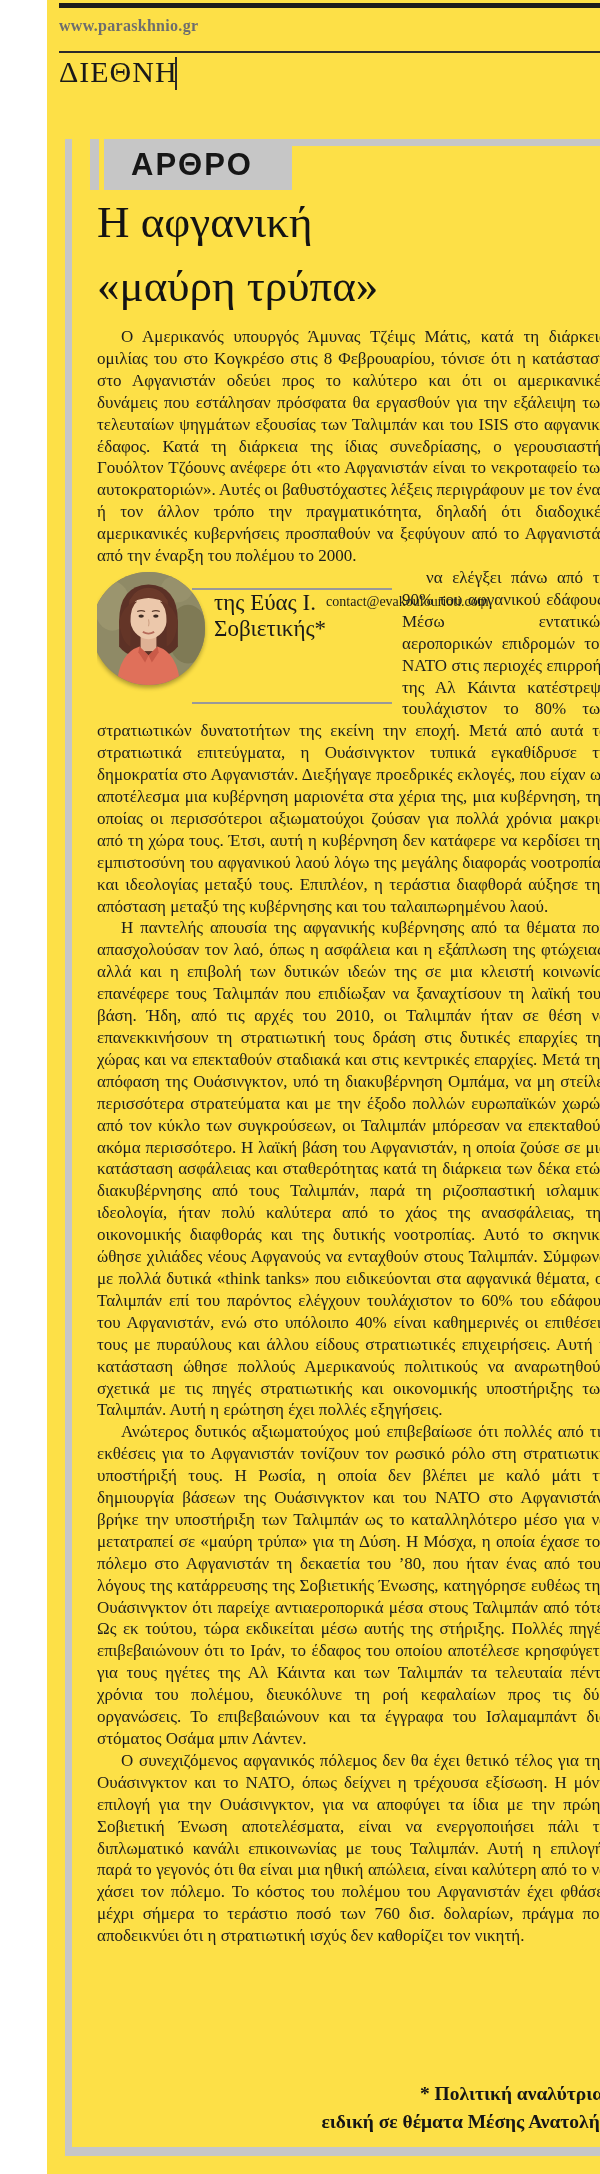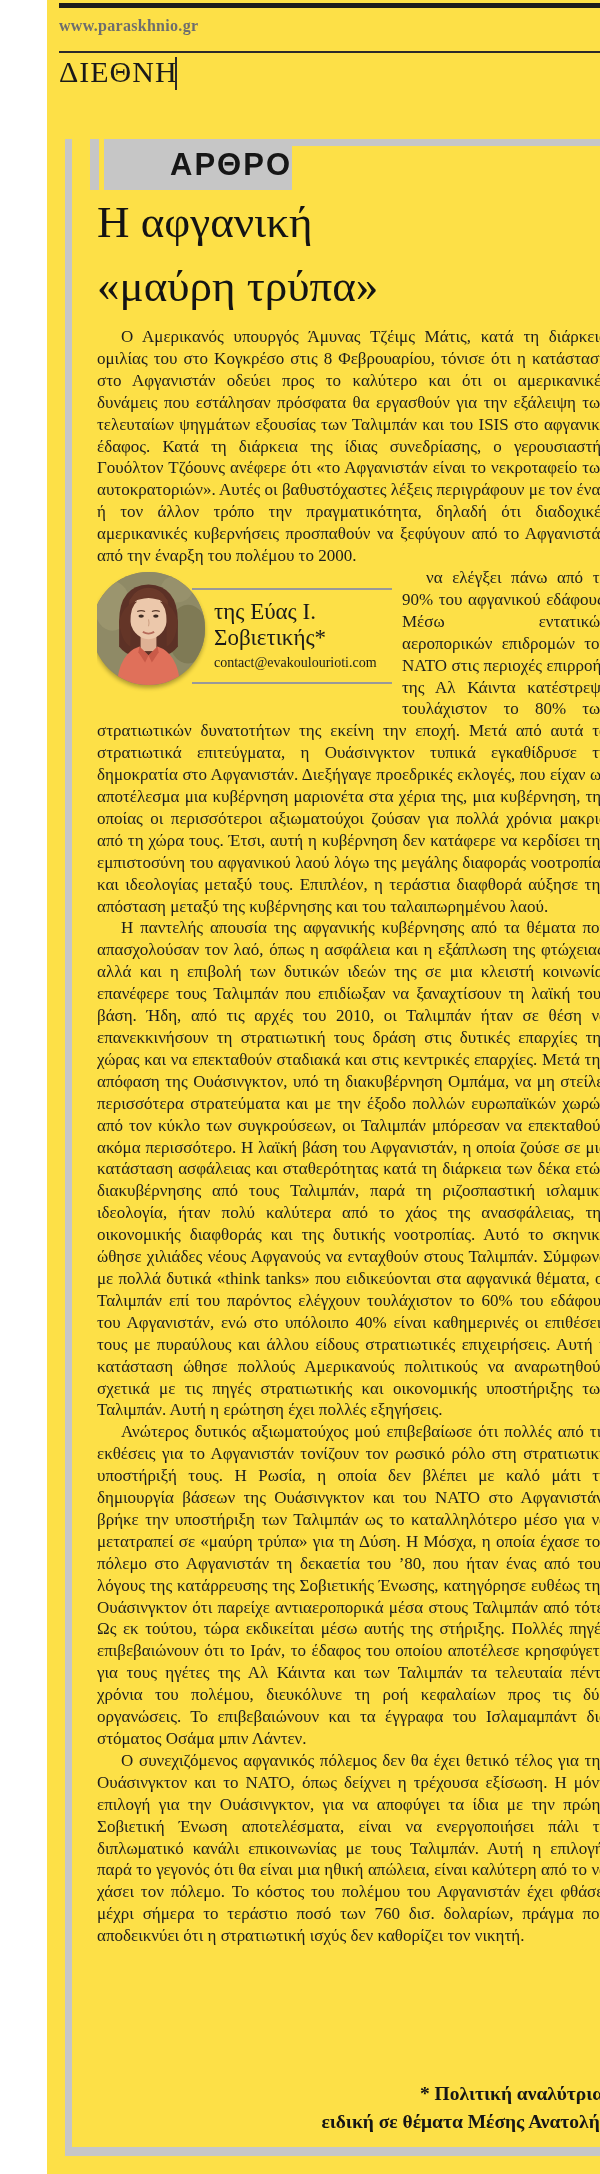--- a/index.html
+++ b/index.html
@@ -14,43 +14,43 @@
   .section-title{position:absolute;left:12px;top:55px;font-size:30px;font-weight:normal;
                  color:#1a1a1a;letter-spacing:1px;}
   .section-divider{position:absolute;left:128px;top:57px;width:2px;height:33px;background:#2a2a2a;}
 
   
   .box-left-border{position:absolute;left:18px;top:139px;width:7px;height:2017px;background:#c6c6c6;}
   .box-right-border{position:absolute;left:572px;top:139px;width:7px;height:2017px;background:#c6c6c6;}
   .box-top-strip{position:absolute;left:245px;top:139px;width:334px;height:7px;background:#c6c6c6;}
   .box-bottom-bar{position:absolute;left:18px;top:2147px;width:561px;height:9px;background:#c6c6c6;}
   .kicker-accent{position:absolute;left:43px;top:139px;width:9px;height:51px;background:#c6c6c6;}
-  .kicker-band{position:absolute;left:57px;top:139px;width:188px;height:51px;background:#c6c6c6;text-align:right;}
+  .kicker-band{position:absolute;left:57px;top:139px;width:188px;height:51px;background:#c6c6c6;}
   .kicker-band span{display:block;font-family:"Liberation Sans",sans-serif;font-weight:800;
                     font-size:31px;line-height:51px;letter-spacing:2px;color:#161616;
                     padding-left:27px;}
 
   
   .article-title{position:absolute;left:50px;top:190px;width:520px;
                  font-size:45px;line-height:64px;color:#141414;font-weight:400;}
 
   
   .article-body{position:absolute;left:50px;top:326px;width:511px;height:1752px;overflow:hidden;
                 font-size:17px;line-height:21.9px;text-align:justify;color:#1d1d1d;}
   .para{margin:0;text-indent:24px;}
 
   
   .byline-float{display:block;float:left;width:300px;height:134px;
                 margin:5px 10px 4px -5px;text-indent:0;position:relative;}
   .author-photo{position:absolute;left:0;top:0;width:113px;height:113px;border-radius:50%;
                 overflow:hidden;box-shadow:0 3px 4px rgba(0,0,0,.3);background:#8f8a66;}
   .author-photo svg{display:block;width:100%;height:100%;}
-  .byline-text{position:absolute;left:100px;top:16px;width:200px;height:96px;
+  .byline-text{position:absolute;left:100px;top:16px;width:200px;height:116px;
                border-top:2px solid #999;border-bottom:2px solid #999;
-               display:flex;flex-direction:column;justify-content:center;
+               display:flex;flex-direction:row;
                padding-left:22px;box-sizing:border-box;background:transparent;}
   .byline-name{font-size:23px;line-height:26px;color:#1a1a1a;}
   .byline-email{font-size:14px;line-height:18px;color:#1a1a1a;margin-top:3px;}
 
   
   .footnote{position:absolute;right:39px;top:2080px;width:400px;text-align:right;
             font-weight:bold;font-size:19.5px;line-height:28px;color:#161616;}
 </style>
 </head>
 <body>

